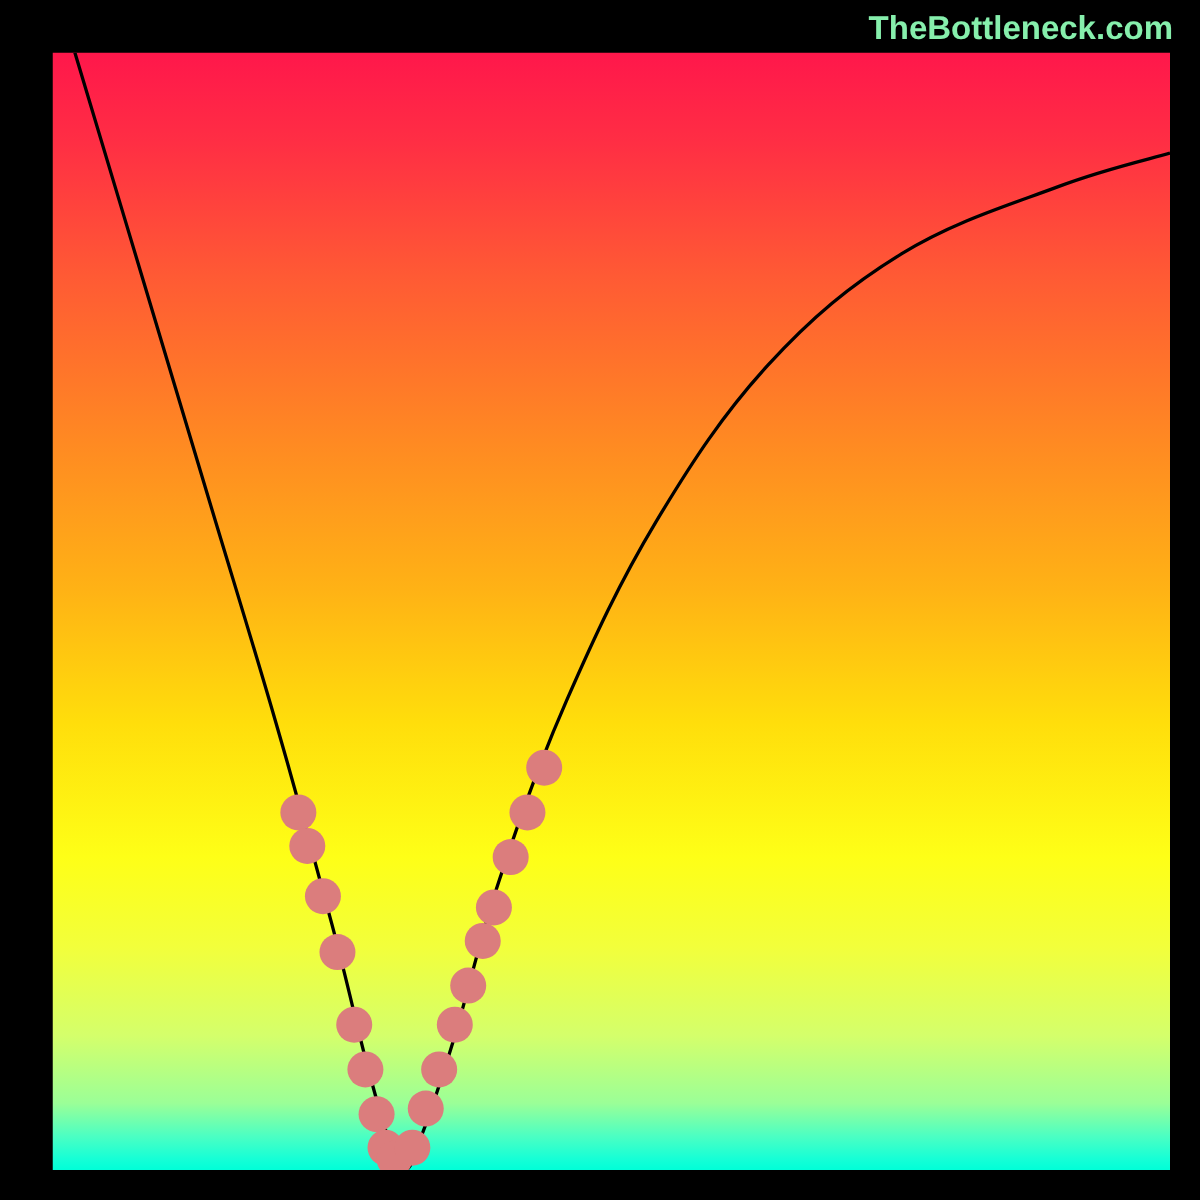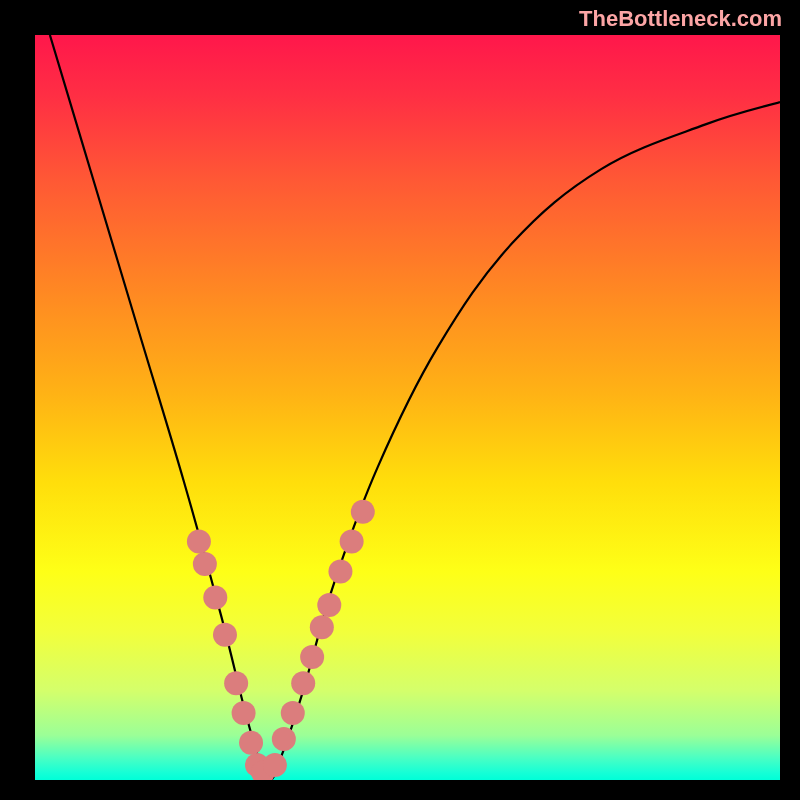--- a/index.html
+++ b/index.html
@@ -8,21 +8,21 @@
     width: 800px;
     height: 800px;
     background: #000;
     position: relative;
     font-family: Arial, sans-serif;
   }
   .watermark {
     position: absolute;
     top: 6px;
     right: 18px;
-    color: #fca5a5;
+    color: #86efac;
     font-size: 22px;
     font-weight: bold;
     z-index: 10;
   }
   .plot-area {
     position: absolute;
     left: 35px;
     top: 35px;
     width: 745px;
     height: 745px;

